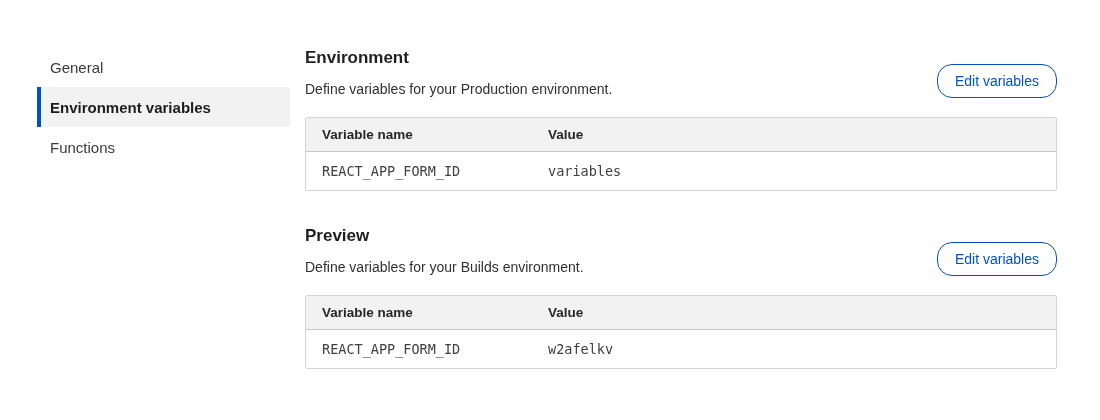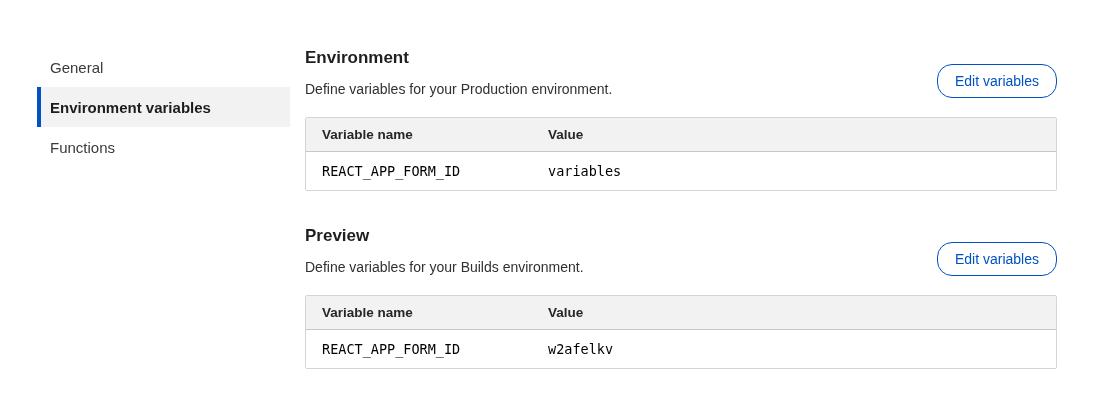--- a/index.html
+++ b/index.html
@@ -102,21 +102,21 @@
     font-size: 13.5px;
     font-weight: bold;
     color: #27272a;
   }
   .vars-table td {
     height: 38px;
     background: #ffffff;
     padding: 0 0 0 16px;
     font-family: "DejaVu Sans Mono", "Liberation Mono", monospace;
     font-size: 13.5px;
-    color: #000000;
+    color: #404040;
     vertical-align: middle;
   }
 </style>
 </head>
 <body>
 
 <nav class="sidebar">
   <div class="nav-item">General</div>
   <div class="nav-item active">Environment variables</div>
   <div class="nav-item">Functions</div>

